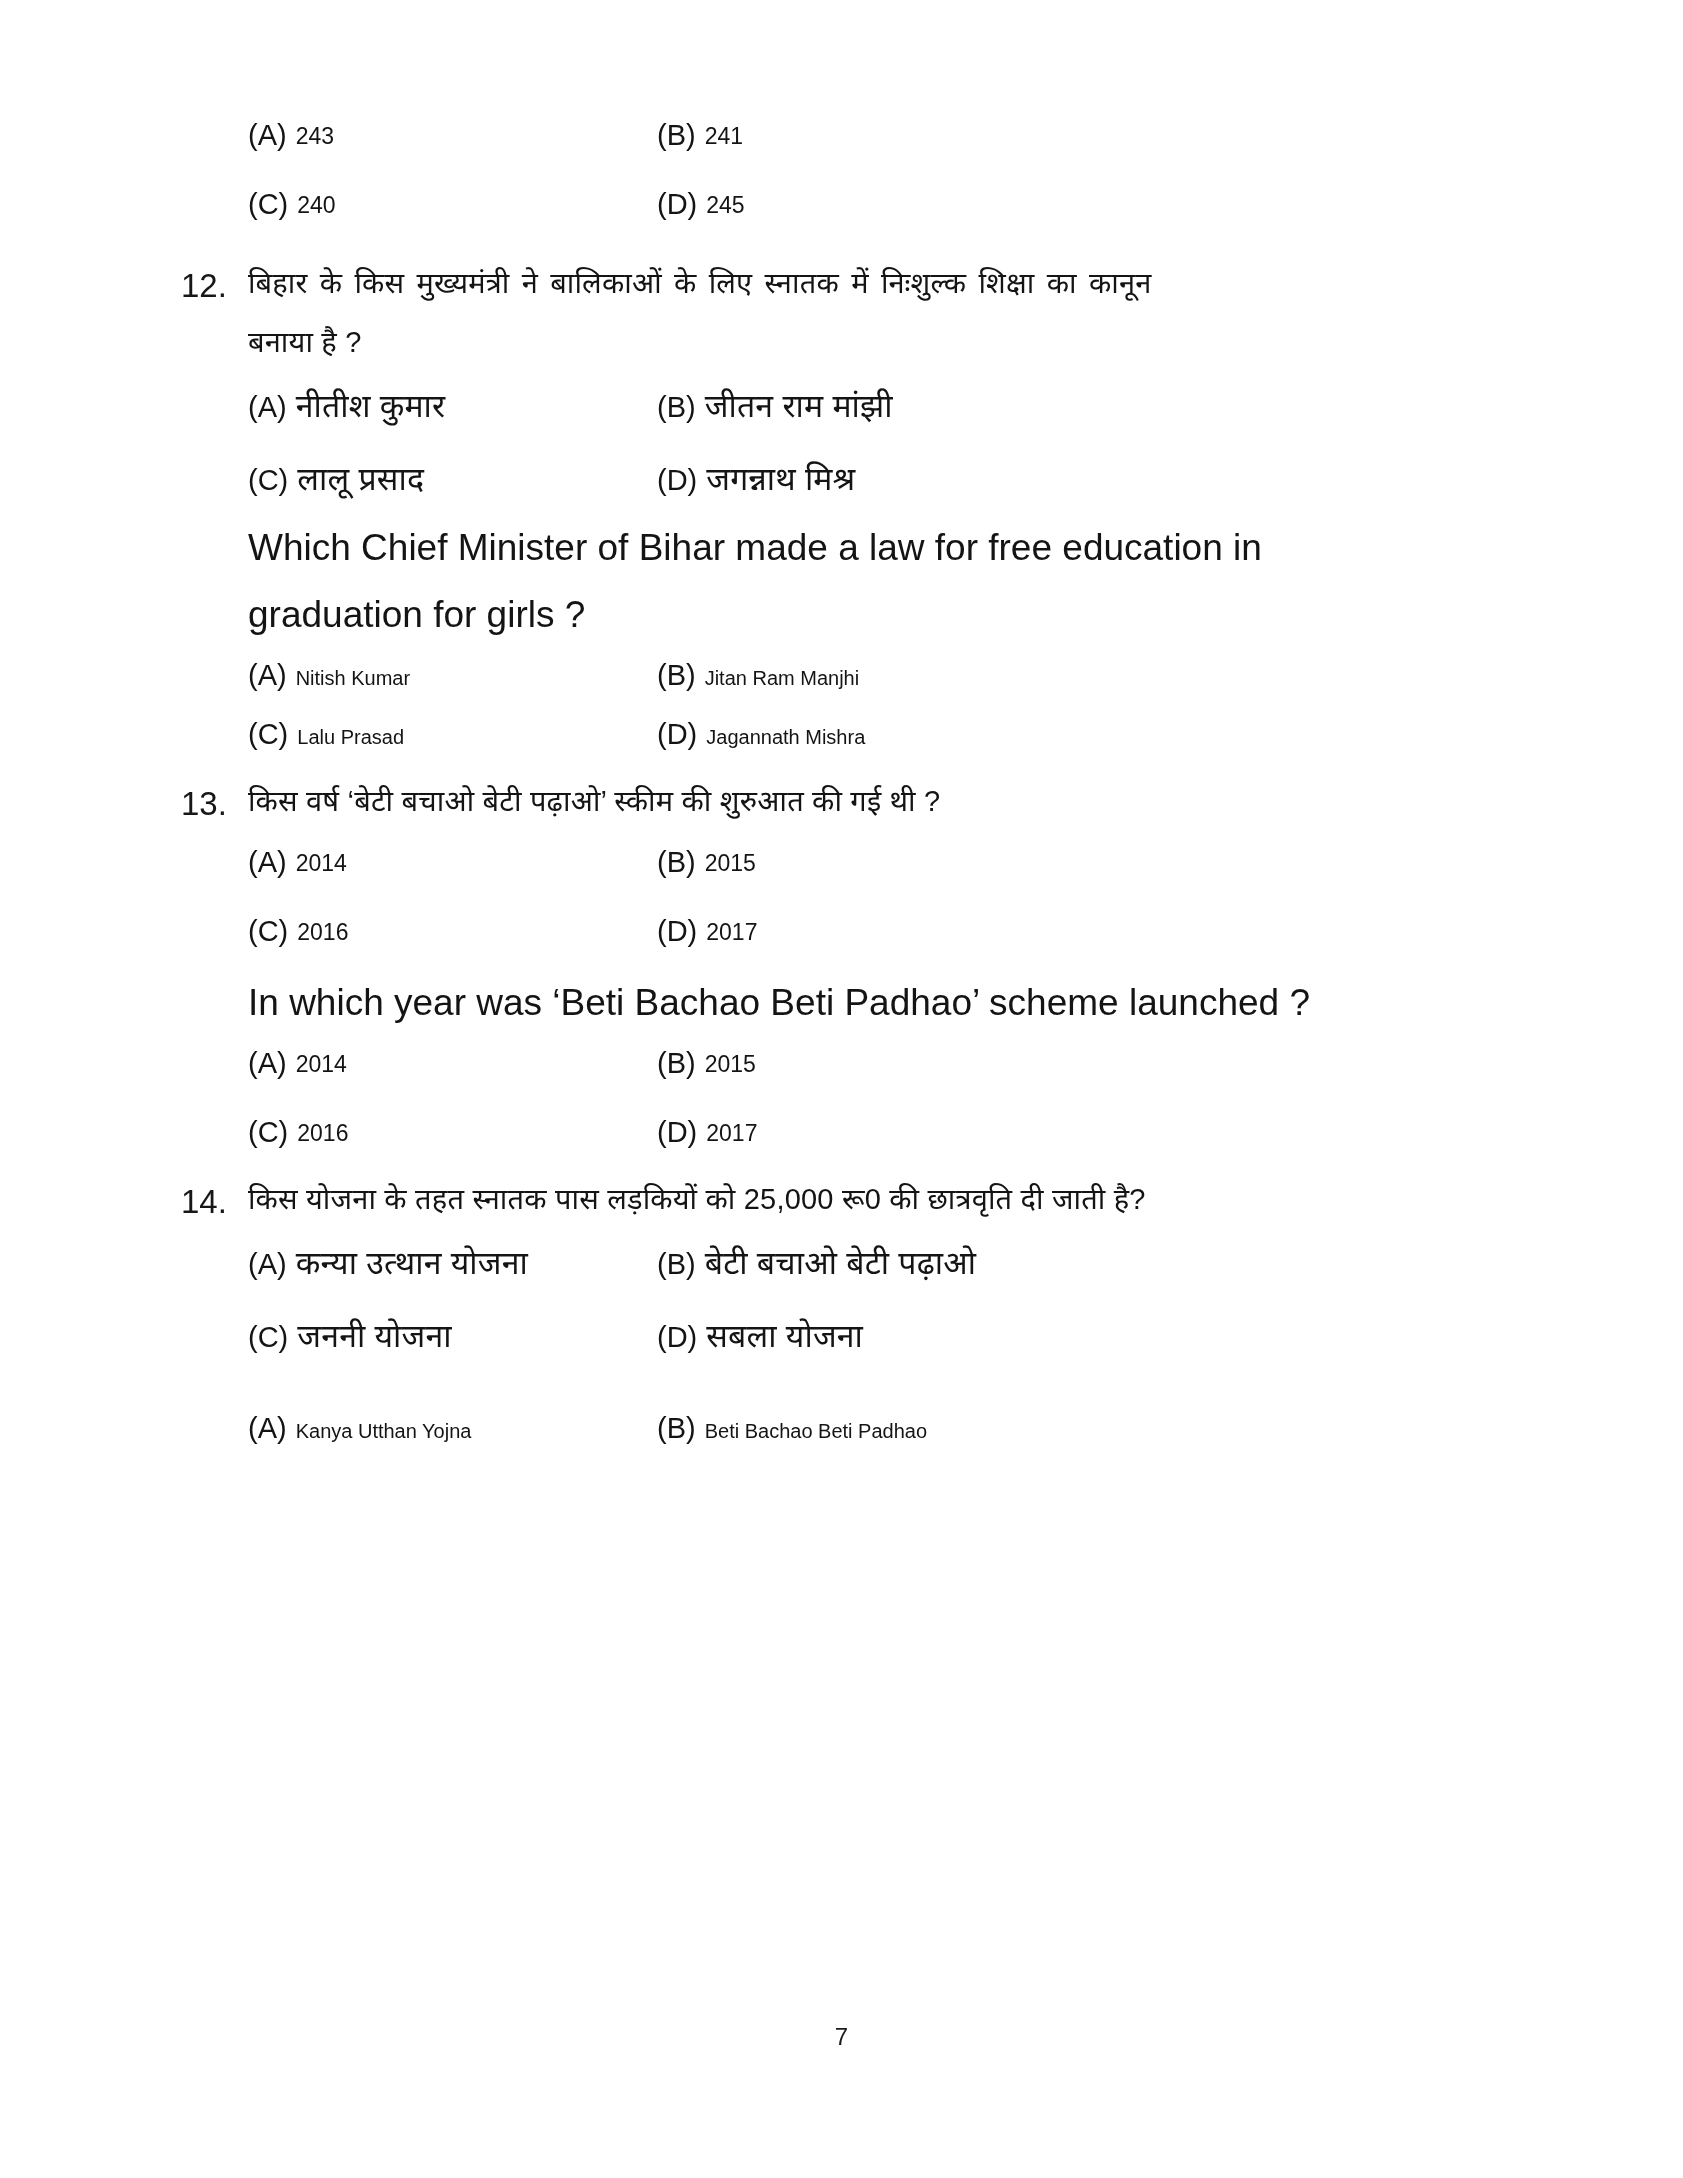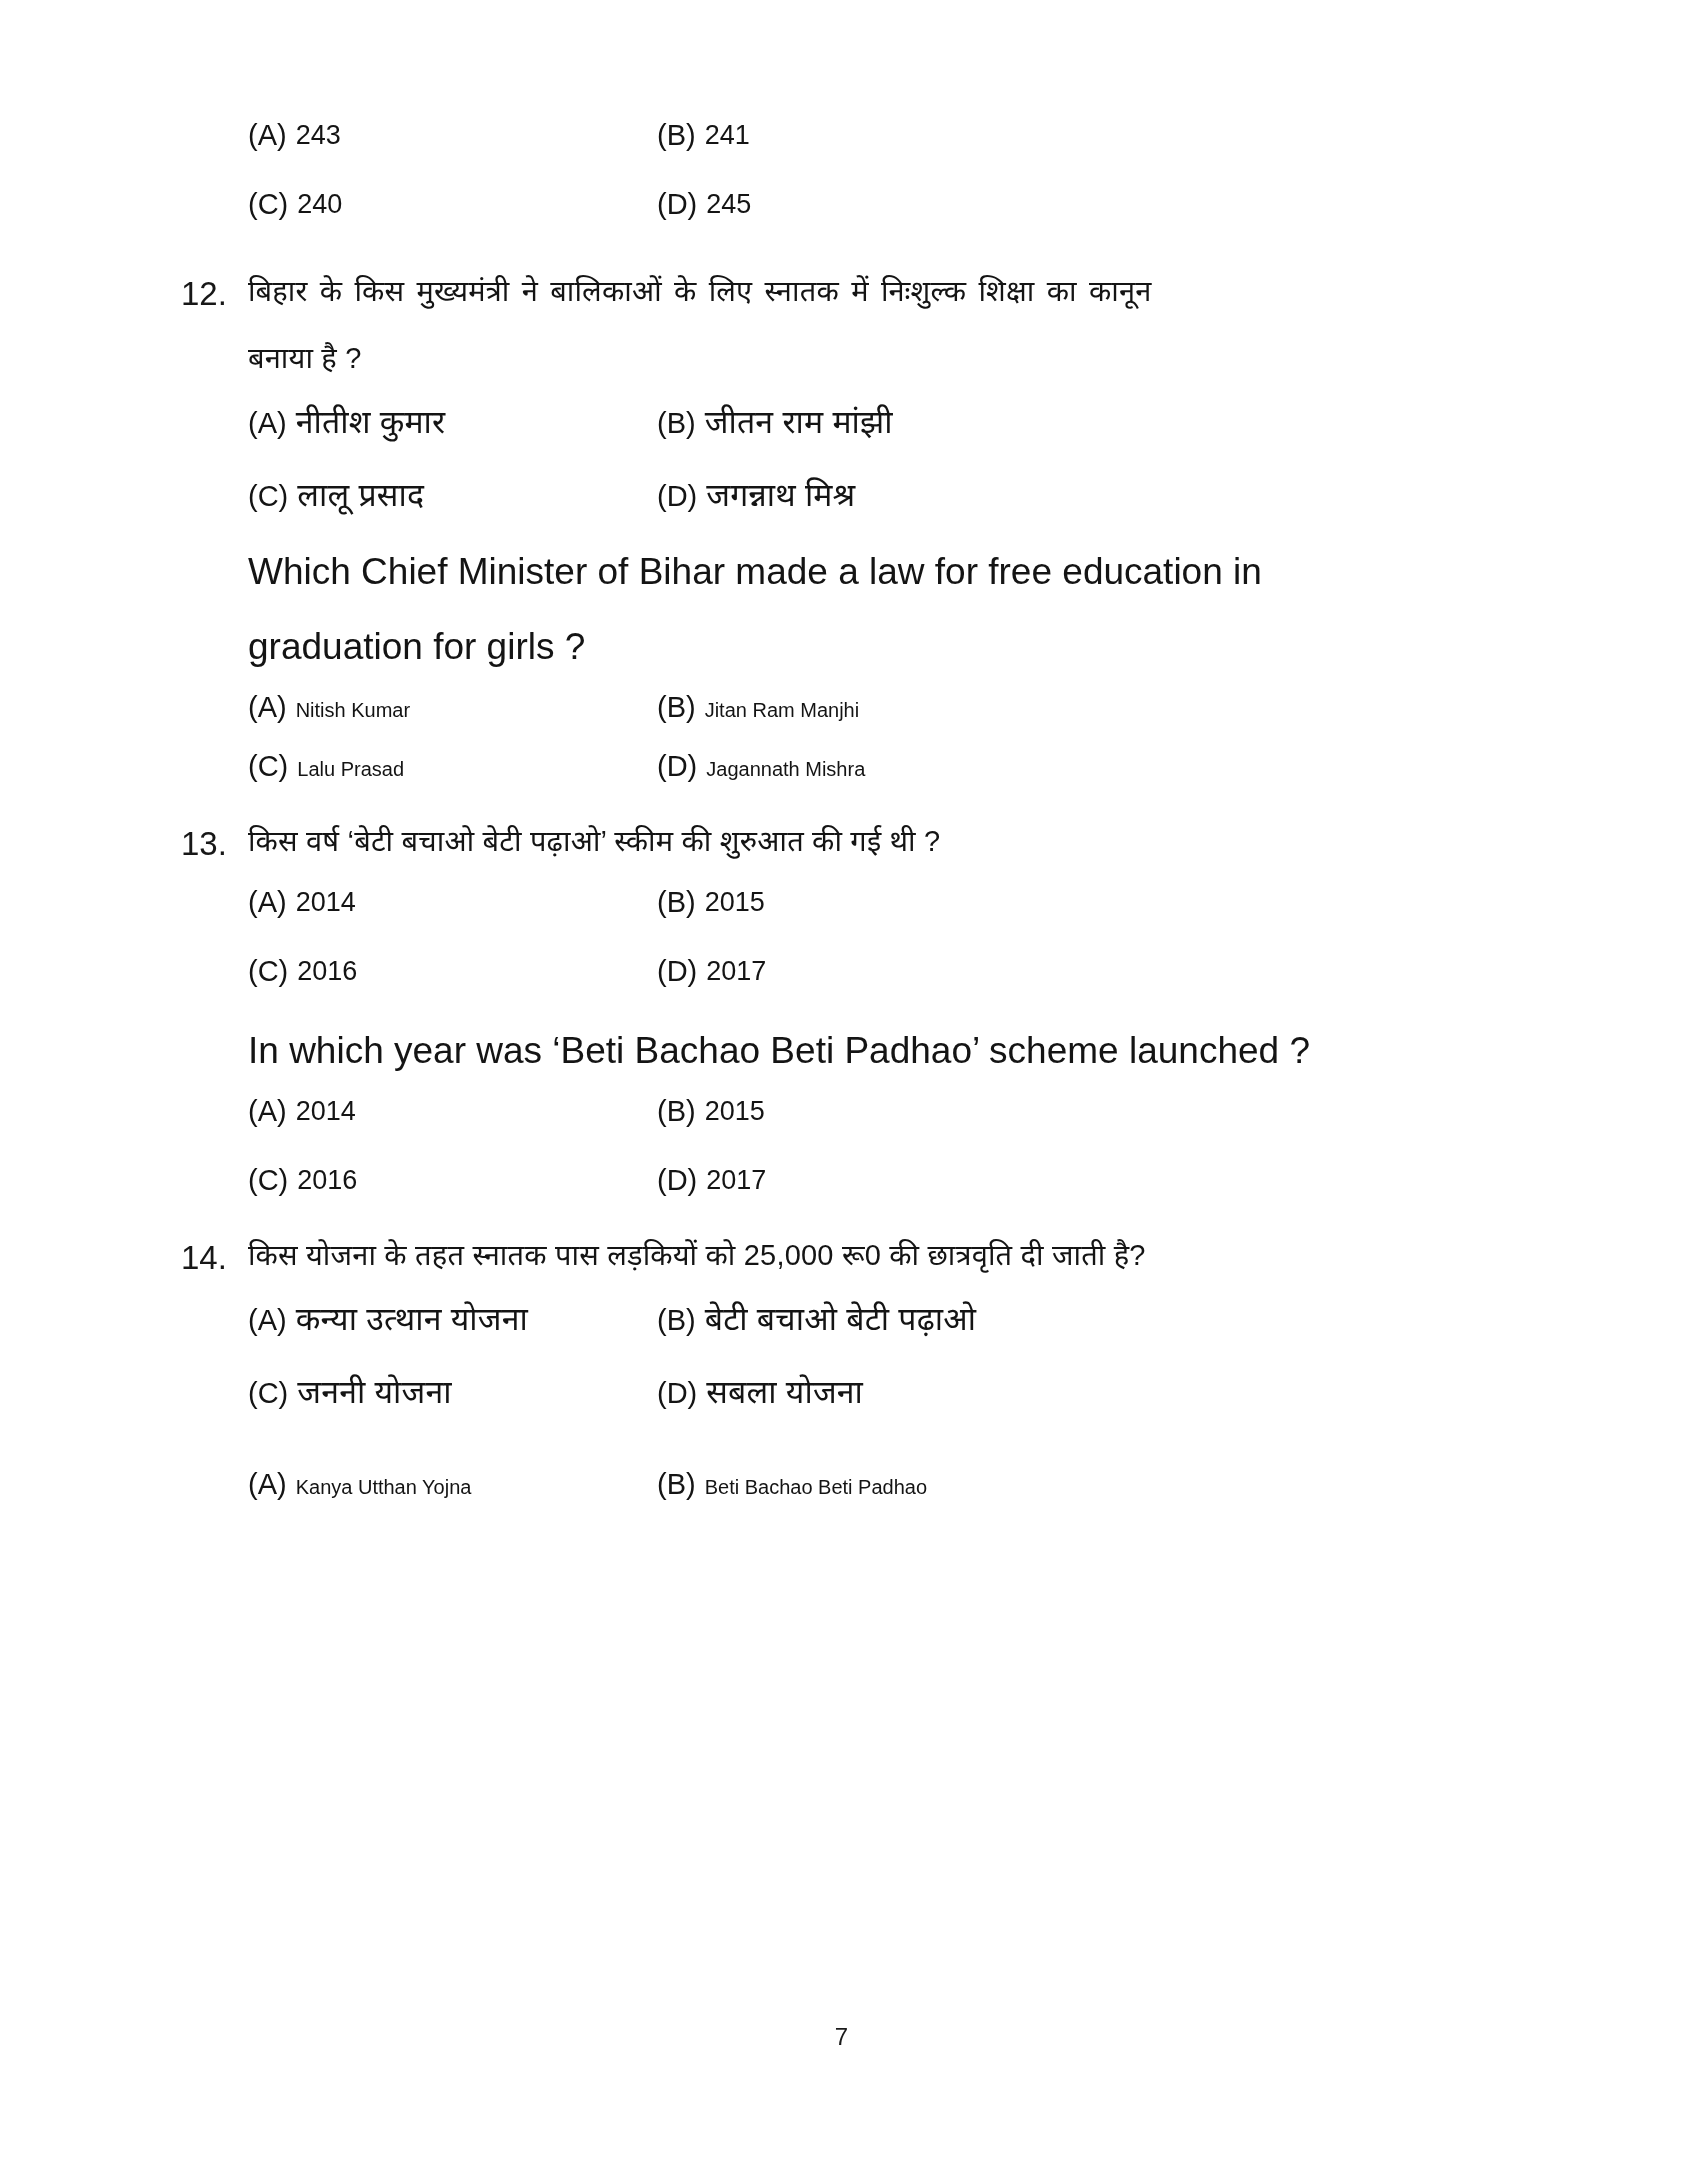--- a/index.html
+++ b/index.html
@@ -67,21 +67,21 @@
   
   .en {
     font-family: "Liberation Sans", sans-serif;
     font-size: 37px;
   }
   .en.justify {
     text-align: justify;
     text-align-last: left;
   }
 
-  .line { margin: 8px 0 0 0; }
+  .line { margin: 0 0 0 0; }
 
   
   .opt-row {
     display: flex;
     width: 100%;
   }
   .opt {
     display: flex;
     align-items: baseline;
     white-space: nowrap;
@@ -91,21 +91,21 @@
 
   .opt-key {
     font-size: 29px;
     margin-right: 9px;
     font-family: "Liberation Sans", sans-serif;
   }
   .opt-val {
     font-size: 20px;
   }
   .opt-val.num {
-    font-size: 27px;
+    font-size: 23px;
     position: relative;
     top: -1px;
   }
   .opt-val.hi {
     font-size: 32px;
   }
   .spacer-48 { height: 48px; }
   .spacer-36 { height: 36px; }
   .spacer-30 { height: 30px; }
   .spacer-26 { height: 26px; }

